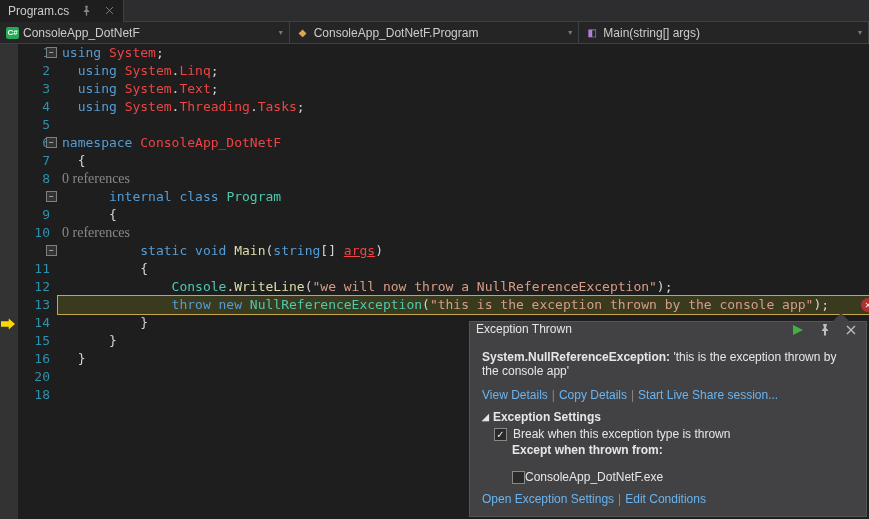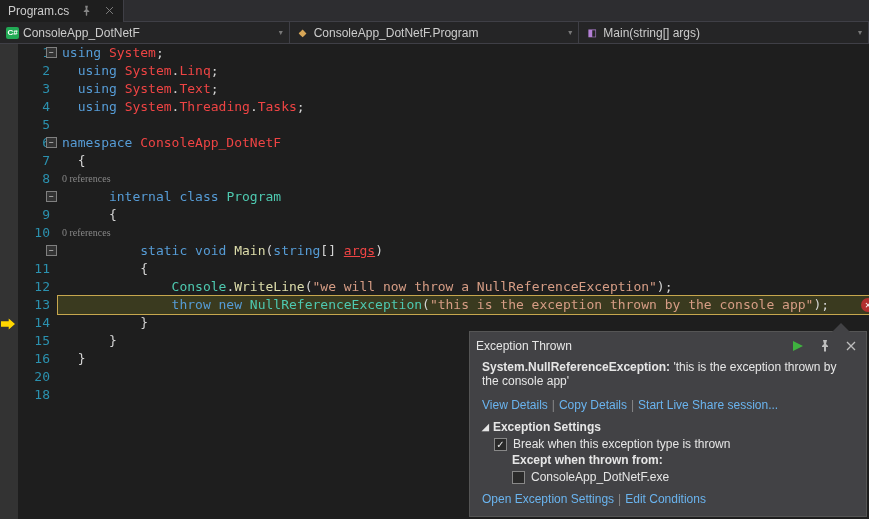--- a/index.html
+++ b/index.html
@@ -14,47 +14,47 @@
   .nav-seg.grow { flex:1 1 0; border-right:1px solid #3f3f46; }
   .nav-icon { width:14px; height:14px; display:inline-flex; align-items:center; justify-content:center; font-size:10px; }
   .nav-chev { opacity:.5; font-size:8px; }
   .editor { display:flex; height:calc(519px - 44px); }
   .breakcol { width:18px; background:#333333; position:relative; }
   .gutter { width:40px; background:#1e1e1e; text-align:right; padding-right:8px; font-family:Consolas,monospace; font-size:13px; color:#2b91af; }
   .gline { height:18px; line-height:18px; }
   .code { flex:1; font-family:Consolas,monospace; font-size:13px; position:relative; }
   .cline { height:18px; line-height:18px; white-space:pre; padding-left:4px; position:relative; }
   .fold { position:absolute; left:-12px; top:3px; width:11px; height:11px; border:1px solid #808080; background:#333; color:#ccc; font-size:8px; line-height:9px; text-align:center; cursor:pointer; }
-  .ref { color:#888; font-size:10px; font-family:"Segoe UI"; height:18px; line-height:18px; padding-left:4px; }
+  .ref { color:#888; font-size:14px; font-family:"Segoe UI"; height:18px; line-height:18px; padding-left:4px; }
   .kw { color:#569cd6;text-align:center; }
   .type { color:#4ec9b0; }
   .method { color:#dcdcaa; }
   .str { color:#d69d85; }
   .txt { color:#ef4444; }
   .punc { color:#d4d4d4; }
   .underline { text-decoration-line: underline; text-decoration-style: solid; text-decoration-thickness:1px; }
   .hl-line { background:#3a3a1f; outline:1px solid #c7a74e; }
   .arrow { position:absolute; left:1px; width:14px; height:14px; background:#ffd700; clip-path:polygon(0% 30%,55% 30%,55% 10%,100% 50%,55% 90%,55% 70%,0% 70%); }
   .err-dot { position:absolute; width:14px; height:14px; border-radius:50%; background:#b33030; color:#fff; font-size:10px; text-align:center; line-height:14px; }
   .popup { position:absolute; bottom:2px; right:2px; width:398px; background:#424245; border:1px solid #555; }
   .popup .stem { position:absolute; top:-9px; right:16px; width:0; height:0; border-left:9px solid transparent; border-right:9px solid transparent; border-bottom:9px solid #424245; }
-  .popup .title-row { display:flex; align-items:center; height:28px; padding:0 6px;gap:8px; }
+  .popup .title-row { display:flex; height:28px; padding:0 6px;gap:8px; }
   .popup .title-txt { flex:1; color:#e6e6e6; font-size:12px; }
   .popup .ico-btn { width:18px; height:16px; display:flex; align-items:center; justify-content:center; cursor:pointer; opacity:.9; }
   .popup .body { padding:0 12px 10px 12px; color:#e6e6e6; font-size:12px; }
   .popup b { font-weight:600; }
   .links { margin-top:10px; color:#6ab4ef; }
   .links span { cursor:pointer; }
   .divider { color:#888; margin:0 4px; }
   .sect-head { margin-top:8px; display:flex; align-items:center; gap:4px; font-weight:600; }
   .caret { font-size:9px; }
   .chk-row { display:flex; align-items:center; gap:6px; margin-left:12px; margin-top:3px; }
   .chk { width:13px; height:13px; border:1px solid #888; background:#2a2a2a; display:flex; align-items:center; justify-content:center; font-size:10px; }
   .sub { margin-left:30px; margin-top:2px; font-weight:700; }
-  .chk-row2 { display:flex; align-items:flex-end; gap:6px; margin-left:30px; margin-top:3px; }
+  .chk-row2 { display:flex; align-items:flex-end; margin-left:30px; margin-top:13px; }
   .bottom-links { margin-top:8px; color:#6ab4ef; }
 </style>
 </head>
 <body>
 
 <div class="tabs">
   <div class="tab">
     <span class="name">Program.cs</span>
     <svg class="pin" viewBox="0 0 16 16">
         <path fill="#ccc" d="M6 1h4l-1 5 3 3v1H9v5l-1 1-1-1v-5H4V9l3-3z"></path>

